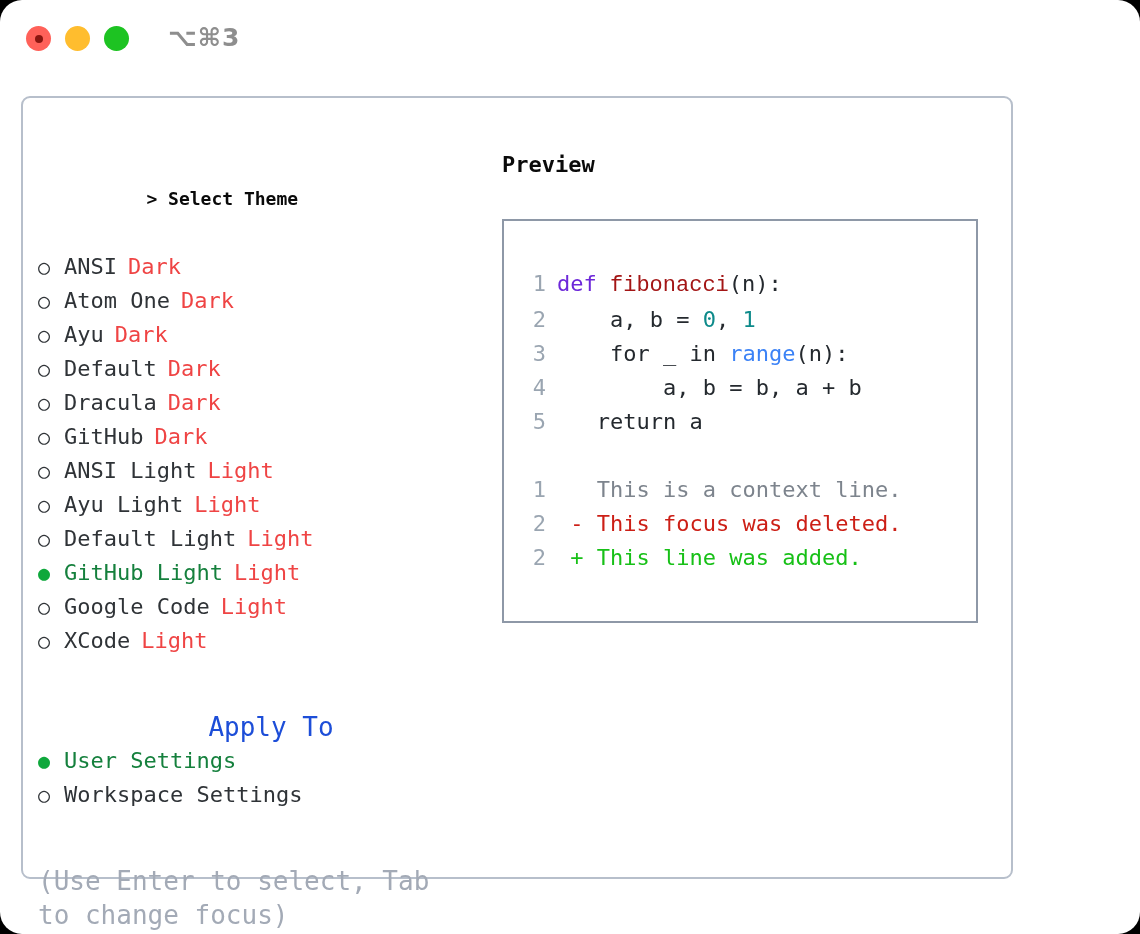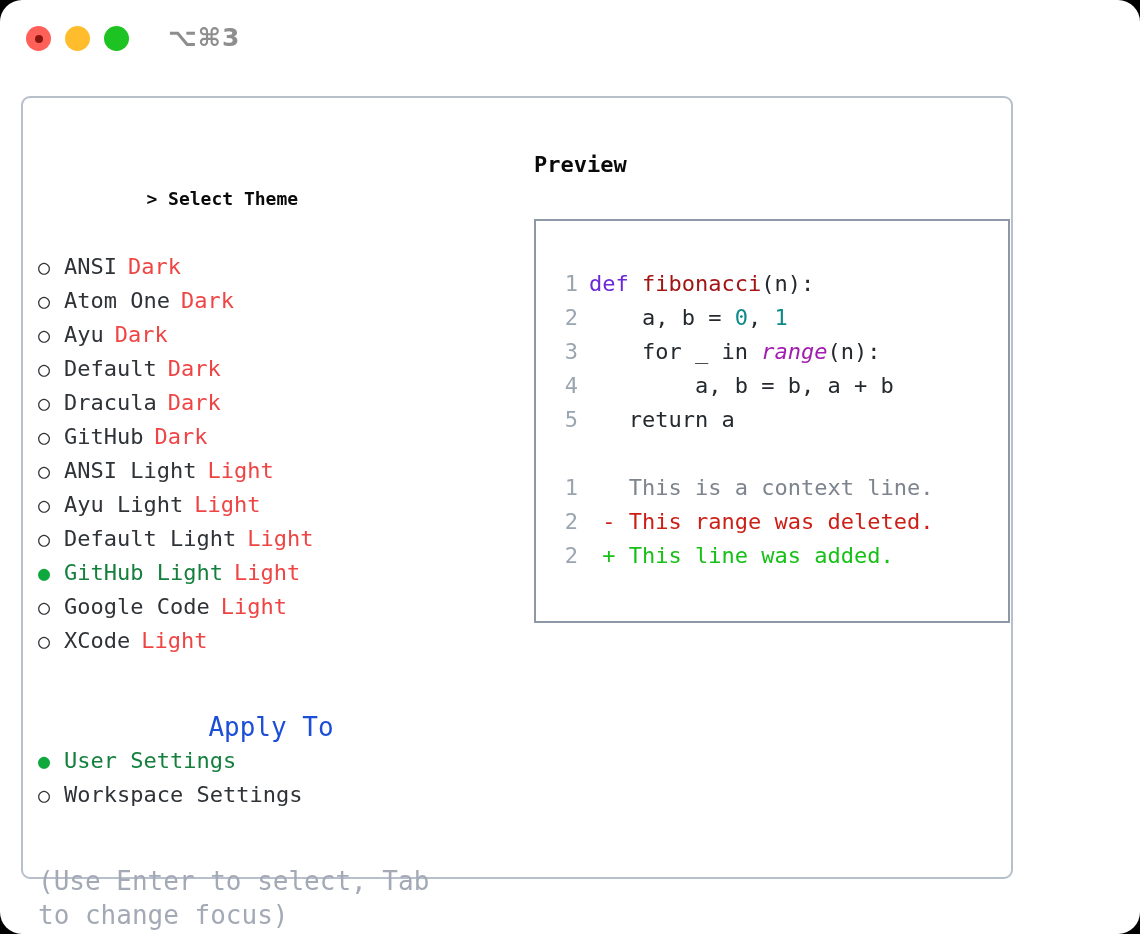--- a/index.html
+++ b/index.html
@@ -154,21 +154,20 @@
     white-space: normal;
     word-spacing: 0px;
   }
 
   
   .right-col {
     position: absolute;
     left: 479px;
     top: 50px;
     width: 500px;
-    margin-left: 32px;
   }
 
   .preview-title {
     font-size: 22px;
     font-weight: 700;
     color: #0A0A0A;
     line-height: 34px;
     white-space: pre;
   }
 
@@ -200,23 +199,23 @@
     width: 30px;
     flex: 0 0 30px;
     text-align: right;
     color: #9AA5B1;
     padding-right: 11px;
     box-sizing: content-box;
   }
   .code-text { color: #24292E; white-space: pre; }
 
   .tok-def      { color: #6d28d9; }
-  .tok-func     { color: #A31515; }
+  .tok-func     { color: #A31515; font-family: Liberation Mono, monospace; }
   .tok-num      { color: #0D8A8A; }
-  .tok-builtin  { color: #a21caf; font-style: italic; }
+  .tok-builtin  { color: #3b82f6; }
   .tok-plain    { color: #24292E; }
 
   .blank-line { height: 34px; }
 
   .diff-context { color: #7D848D; }
   .diff-del     { color: #CC1F16; }
   .diff-add     { color: #17C017; }
 </style>
 </head>
 <body>
@@ -279,21 +278,21 @@
             <div id="code-lines">
                 <div class="code-line"><span class="gutter">1</span><span class="code-text"><span class="tok-def">def </span><span class="tok-func">fibonacci</span><span class="tok-plain">(n):</span></span></div>
                 <div class="code-line"><span class="gutter">2</span><span class="code-text"><span class="tok-plain">    a, b = </span><span class="tok-num">0</span><span class="tok-plain">, </span><span class="tok-num">1</span></span></div>
                 <div class="code-line"><span class="gutter">3</span><span class="code-text"><span class="tok-plain">    for _ in </span><span class="tok-builtin">range</span><span class="tok-plain">(n):</span></span></div>
                 <div class="code-line"><span class="gutter">4</span><span class="code-text"><span class="tok-plain">        a, b = b, a + b</span></span></div>
                 <div class="code-line"><span class="gutter">5</span><span class="code-text"><span class="tok-plain">   return a</span></span></div>
               </div>
             <div class="blank-line"></div>
             <div id="diff-lines">
                 <div class="code-line"><span class="gutter">1</span><span class="diff-context">  </span><span class="diff-context"> This is a context line.</span></div>
-                <div class="code-line"><span class="gutter">2</span><span class="diff-del"> -</span><span class="diff-del"> This range was deleted.</span></div>
+                <div class="code-line"><span class="gutter">2</span><span class="diff-del"> -</span><span class="diff-del"> This focus was deleted.</span></div>
                 <div class="code-line"><span class="gutter">2</span><span class="diff-add"> +</span><span class="diff-add"> This line was added.</span></div>
               </div>
           </div>
         </div>
       </div>
 
     </div>
   </div>
 </div>
 

